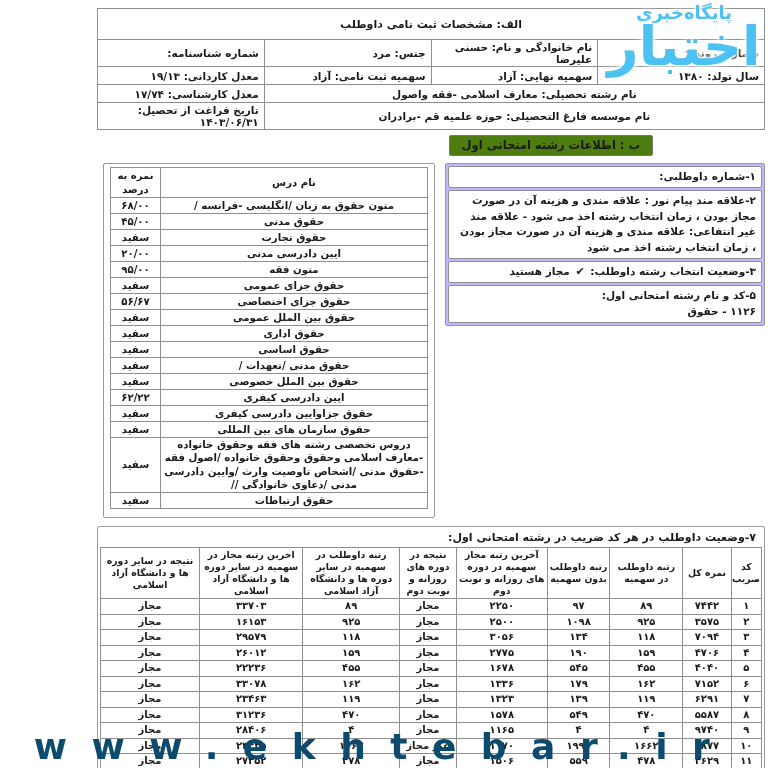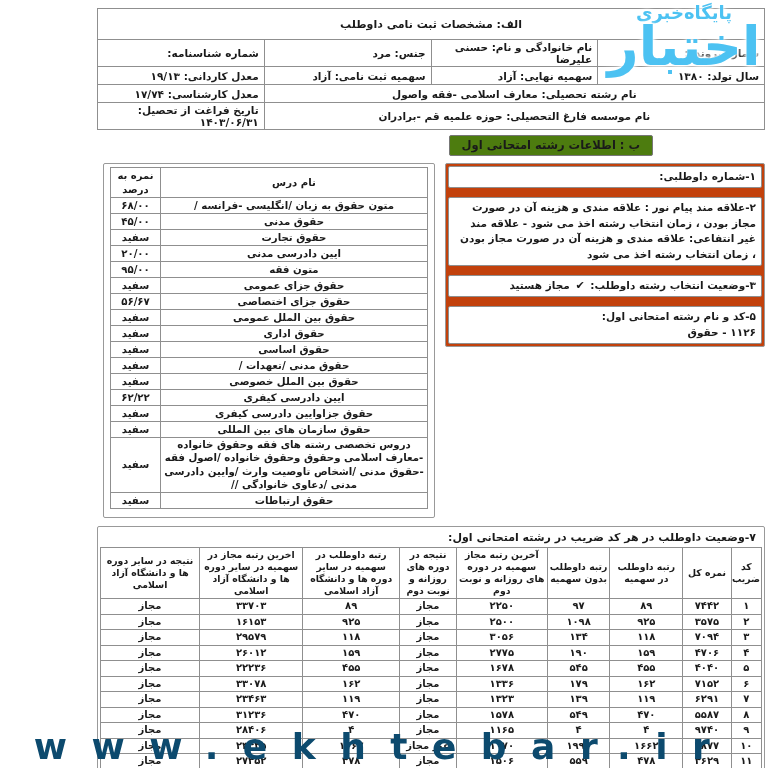--- a/index.html
+++ b/index.html
@@ -17,21 +17,21 @@
   .ta .title-row td { text-align:center; font-size:11px; height:31px; }
   .ta td.center { text-align:center;margin-top:9px; }
   .ta b { font-weight:bold; }
 
   
   .sec-b-box { width:fit-content; margin:5px 112px 7px 0; border:1.5px solid #777; border-radius:2px; padding:2px 12px 3px; font-size:11.5px; font-weight:bold; background:#4d7c0f; }
 
   
   .main-cols { display:flex; gap:10px; align-items:flex-start; }
 
-  .info-panel { width:320px; border:1px solid #999; border-radius:2px; padding:2px; display:flex; flex-direction:column; gap:9px; background:#c2410c; }
+  .info-panel { width:320px; border:1px solid #999; border-radius:2px; padding:2px; display:flex; flex-direction:column; gap:2px; background:#c4b5fd; }
   .info-item { border:1px solid #8f8f8f; border-radius:2px; padding:2px 5px; font-size:10.5px; font-weight:bold; line-height:1.5; text-align:right; background:#fff; }
   .info-item .plain { font-weight:bold; }
   .check { display:inline-block; padding:0 2px; font-size:11px; }
 
   .scores-panel { width:332px; border:1px solid #999; border-radius:2px; padding:3px 6px 8px; background:#fff; }
   .scores-title { font-size:11px; font-weight:bold; padding:2px 2px 4px; text-align:right; }
   .ts { width:100%; }
   .ts td, .ts th { border:1px solid #8f8f8f; font-size:10.2px; font-weight:bold; text-align:center; padding:0 3px; height:16px; line-height:1.32; vertical-align:middle; }
   .ts th.score-col { width:50px; font-size:10px; }
   .ts th { height:30px; }

